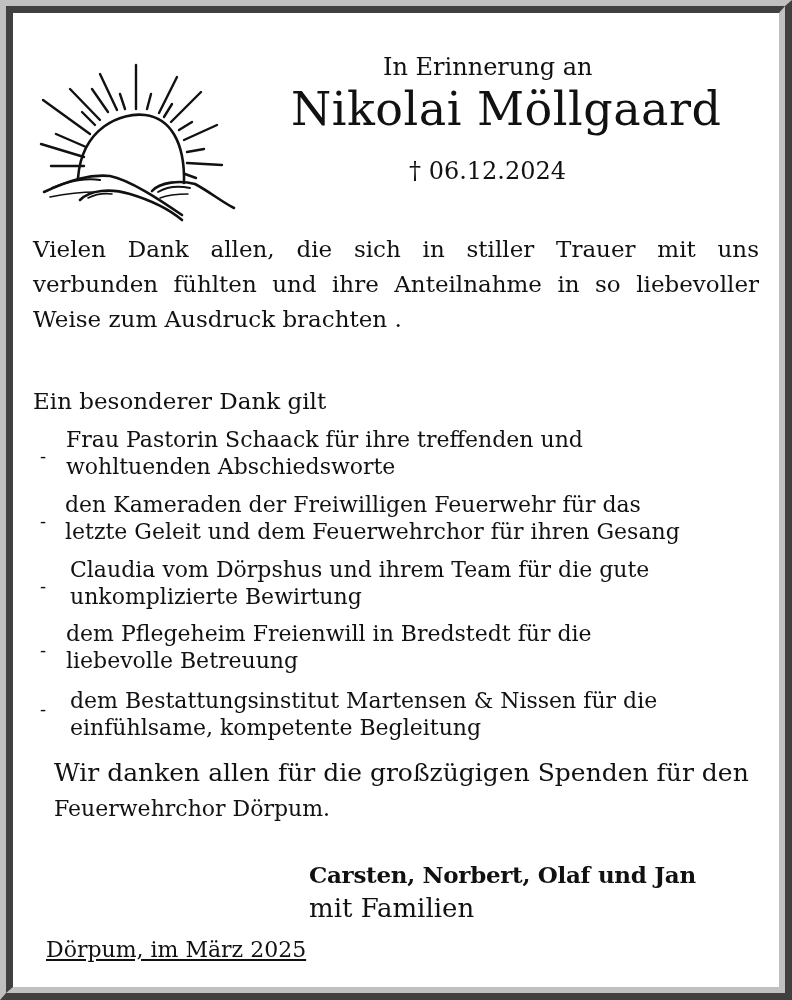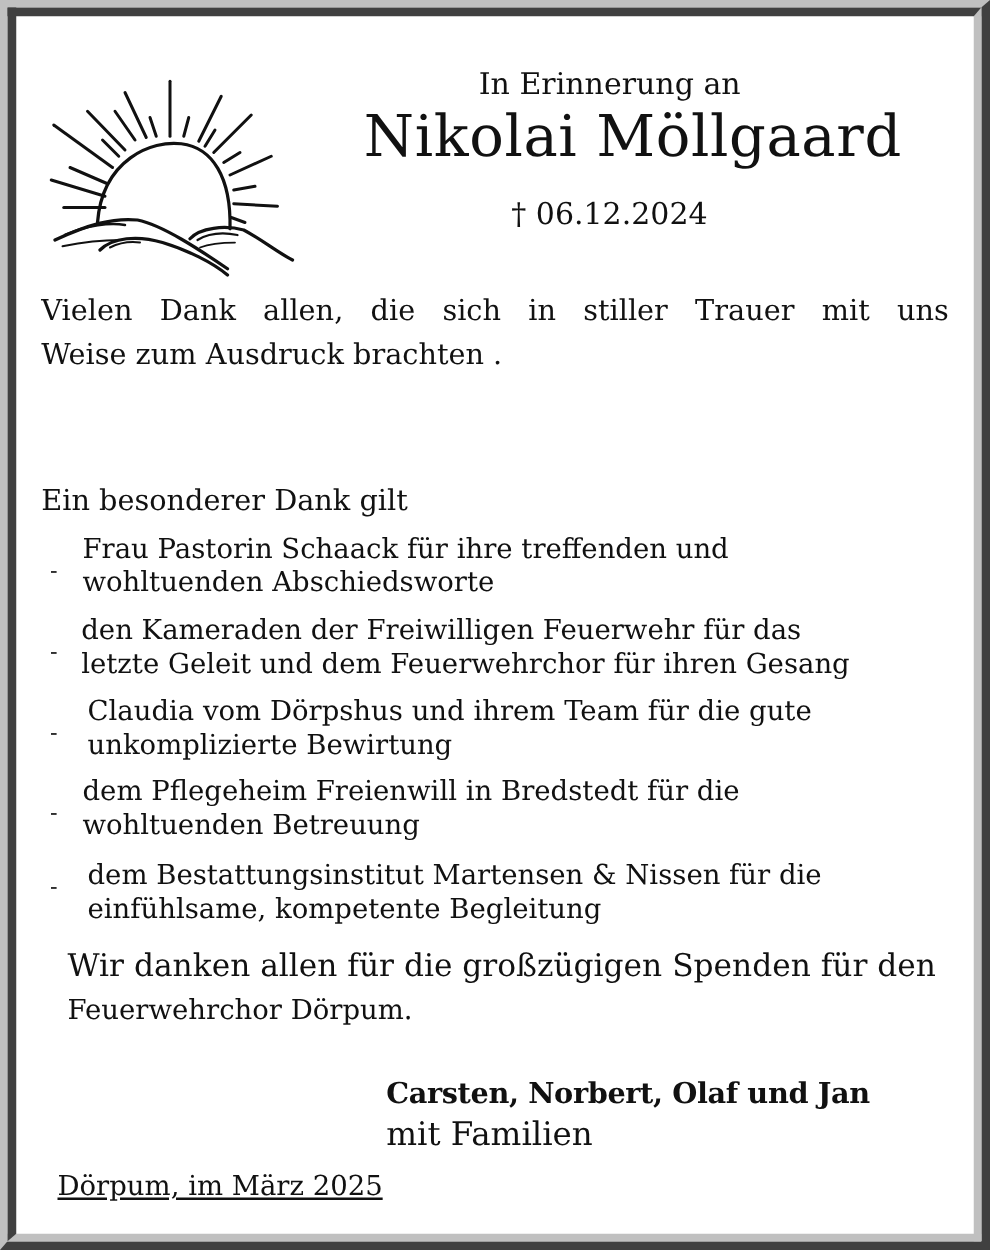--- a/index.html
+++ b/index.html
@@ -71,20 +71,21 @@
 
 <div class="abs serif" style="left:383px; top:38px; font-size:24px;margin-top:15px;">In Erinnerung an</div>
 <div class="abs serif" style="left:291px; top:82px; font-size:46px; letter-spacing:0.5px;">Nikolai Möllgaard</div>
 <div class="abs serif" style="left:409px; top:157px; font-size:24px;">
   <span>†</span>
   <span>06.12.2024</span>
 </div>
 
 <div class="intro serif">
   <span class="line">Vielen Dank allen, die sich in stiller Trauer mit uns</span>
+  <span class="line">verbunden fühlten und ihre Anteilnahme in so liebevoller</span>
   <span class="line last">Weise zum Ausdruck brachten .</span>
 </div>
 
 <div class="abs serif" style="left:33px; top:388px; font-size:23px;">Ein besonderer Dank gilt</div>
 
 <div class="item serif" style="top:426px;">
   <span class="dash" style="top:20px;">-</span>
   <span class="txt" style="top:0;">Frau Pastorin Schaack für ihre treffenden und</span>
   <span class="txt" style="top:27px;">wohltuenden Abschiedsworte</span>
 </div>
@@ -97,21 +98,21 @@
 
 <div class="item serif" style="top:556px;">
   <span class="dash" style="top:20px;">-</span>
   <span class="txt" style="top:0; left:30px;">Claudia vom Dörpshus und ihrem Team für die gute</span>
   <span class="txt" style="top:27px; left:30px;">unkomplizierte Bewirtung</span>
 </div>
 
 <div class="item serif" style="top:620px;">
   <span class="dash" style="top:20px;">-</span>
   <span class="txt" style="top:0; left:26px;">dem Pflegeheim Freienwill in Bredstedt für die</span>
-  <span class="txt" style="top:27px; left:26px;">wohltuenden Betreuung</span>
+  <span class="txt" style="top:27px; left:26px;">liebevolle Betreuung</span>
 </div>
 
 <div class="item serif" style="top:687px;">
   <span class="dash" style="top:12px;">-</span>
   <span class="txt" style="top:0; left:30px;">dem Bestattungsinstitut Martensen &amp; Nissen für die</span>
   <span class="txt" style="top:27px; left:30px;">einfühlsame, kompetente Begleitung</span>
 </div>
 
 <div class="abs serif" style="left:54px; top:758px; font-size:25px;">Wir danken allen für die großzügigen Spenden für den</div>
 <div class="abs serif" style="left:54px; top:796px; font-size:22px;">Feuerwehrchor Dörpum.</div>

